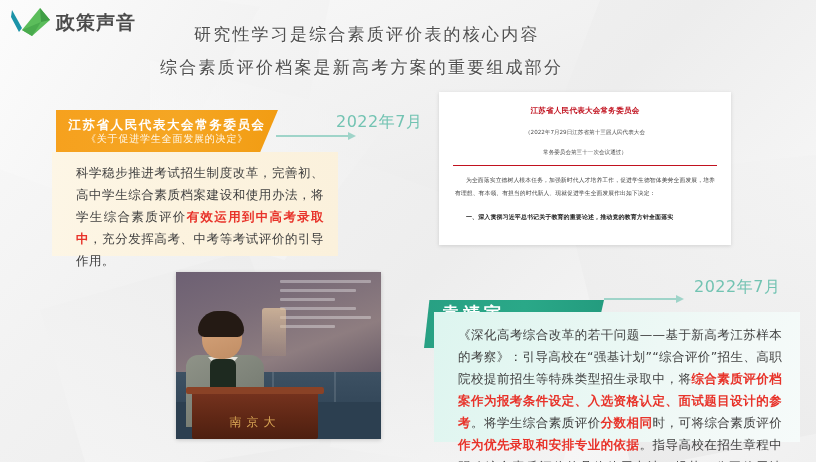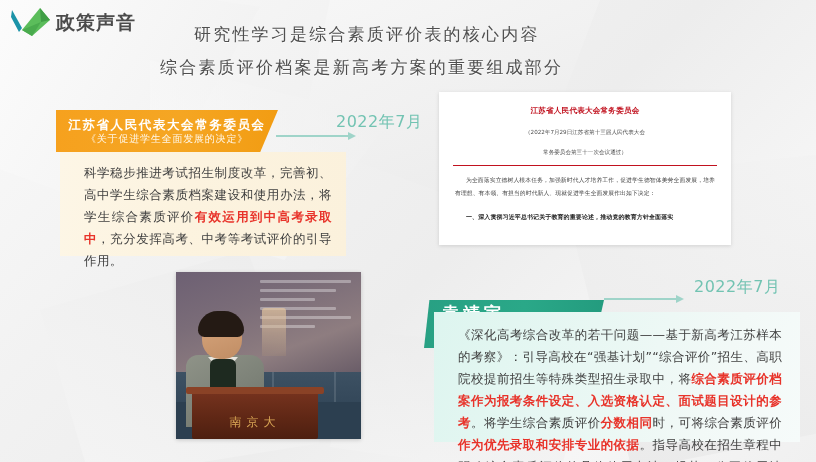--- a/index.html
+++ b/index.html
@@ -54,21 +54,21 @@
 
   .arrow-teal{position:absolute;left:276px;top:131px;width:86px;height:9px;}
   .arrow-teal .ln{position:absolute;left:0;top:4px;width:76px;height:1.5px;background:#9fd4c9;}
   .arrow-teal .hd{position:absolute;left:72px;top:0.5px;width:0;height:0;
     border-top:4px solid transparent;border-bottom:4px solid transparent;border-left:8px solid #9fd4c9;}
 
   .date-1{position:absolute;left:336px;top:112px;font-size:16px;color:#72c3b2;letter-spacing:.5px;}
 
   
   .panel-cream{
-    position:absolute;left:60px;top:152px;width:286px;height:104px;
+    position:absolute;left:52px;top:152px;width:286px;height:104px;
     background:linear-gradient(100deg,#fdf6e6 0%,#fcf3df 45%,#fbf1dc 100%);
   }
   .panel-cream .body{
     padding:10px 14px 0 24px;font-size:12.5px;line-height:22px;color:#3f3f3f;letter-spacing:.4px;
     text-align:justify;
   }
   .hl-red{color:#e8332a;font-weight:700;}
 
   
   .doc{
@@ -77,21 +77,21 @@
   }
   .doc .d-title{margin-top:12px;text-align:center;color:#c1121f;font-size:7.6px;font-weight:700;line-height:14px;letter-spacing:.2px;}
   .doc .d-meta{margin-top:8px;text-align:center;color:#4a4a4a;font-size:5.6px;line-height:12px;}
   .doc .d-rule{margin:7px 14px 0 14px;height:1.4px;background:#c1121f;}
   .doc .d-para{margin:8px 16px 0 16px;color:#3c3c3c;font-size:5.8px;line-height:12.5px;text-align:justify;letter-spacing:.1px;}
   .doc .d-para.first{text-indent:11px;}
   .doc .d-head{margin:14px 16px 0 16px;color:#222;font-size:6px;font-weight:700;text-indent:11px;letter-spacing:.1px;}
 
   
   .photo{
-    position:absolute;left:176px;top:272px;width:185px;height:167px;overflow:hidden;
+    position:absolute;left:176px;top:272px;width:205px;height:167px;overflow:hidden;
     background:#2d3e4e;box-shadow:0 1px 4px rgba(0,0,0,.18);
   }
   .ph-screen{position:absolute;left:0;top:0;width:100%;height:60%;
     background:linear-gradient(160deg,#6d6073 0%,#7a6c78 35%,#8e7d80 70%,#6a5d68 100%);}
   .ph-screen .txt{position:absolute;right:6px;top:8px;width:95px;}
   .ph-screen .ln{height:3px;margin-bottom:6px;background:rgba(255,255,255,.34);border-radius:1px;}
   .ph-screen .ln.s{width:58%;}
   .ph-screen .ln.m{width:80%;}
   .ph-screen .ln.l{width:96%;}
   .ph-tower{position:absolute;left:86px;top:36px;width:24px;height:48px;

